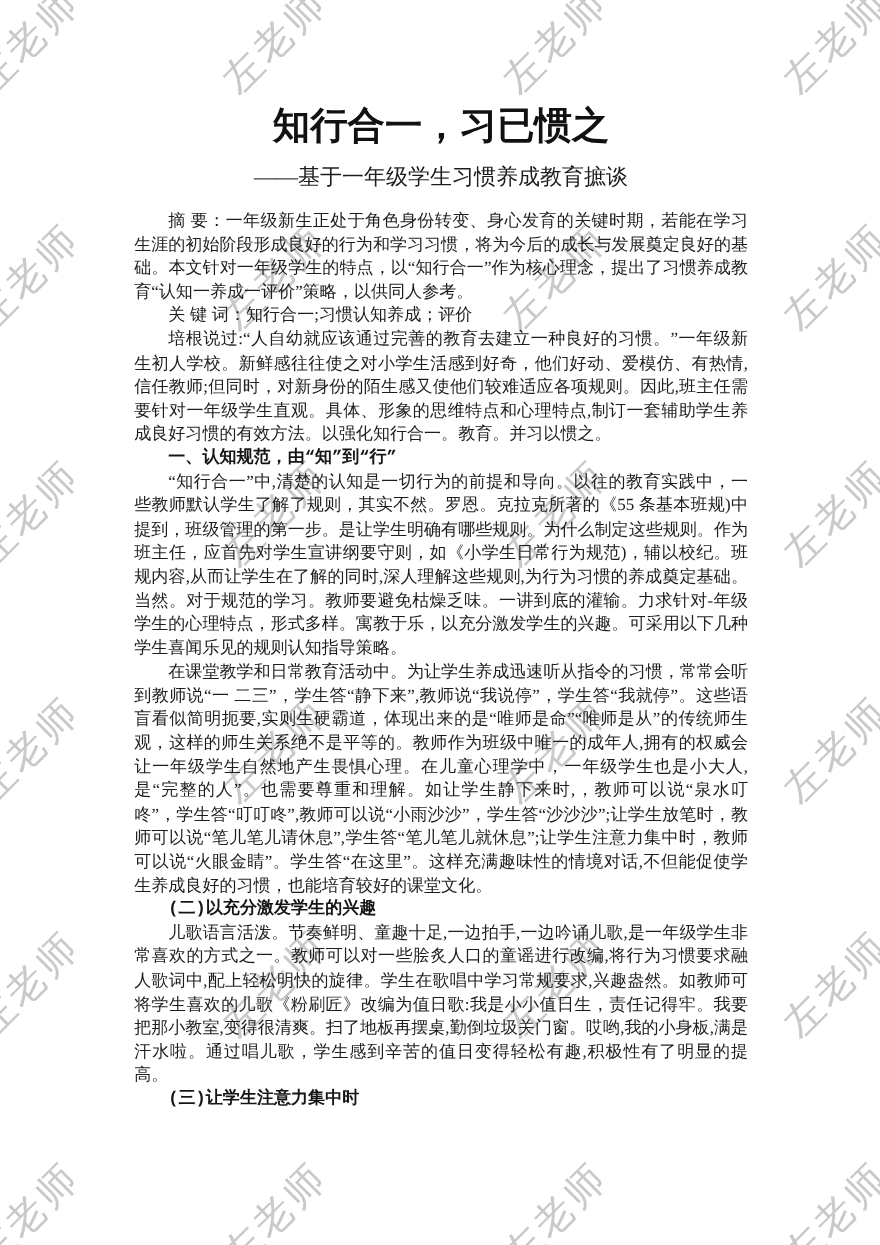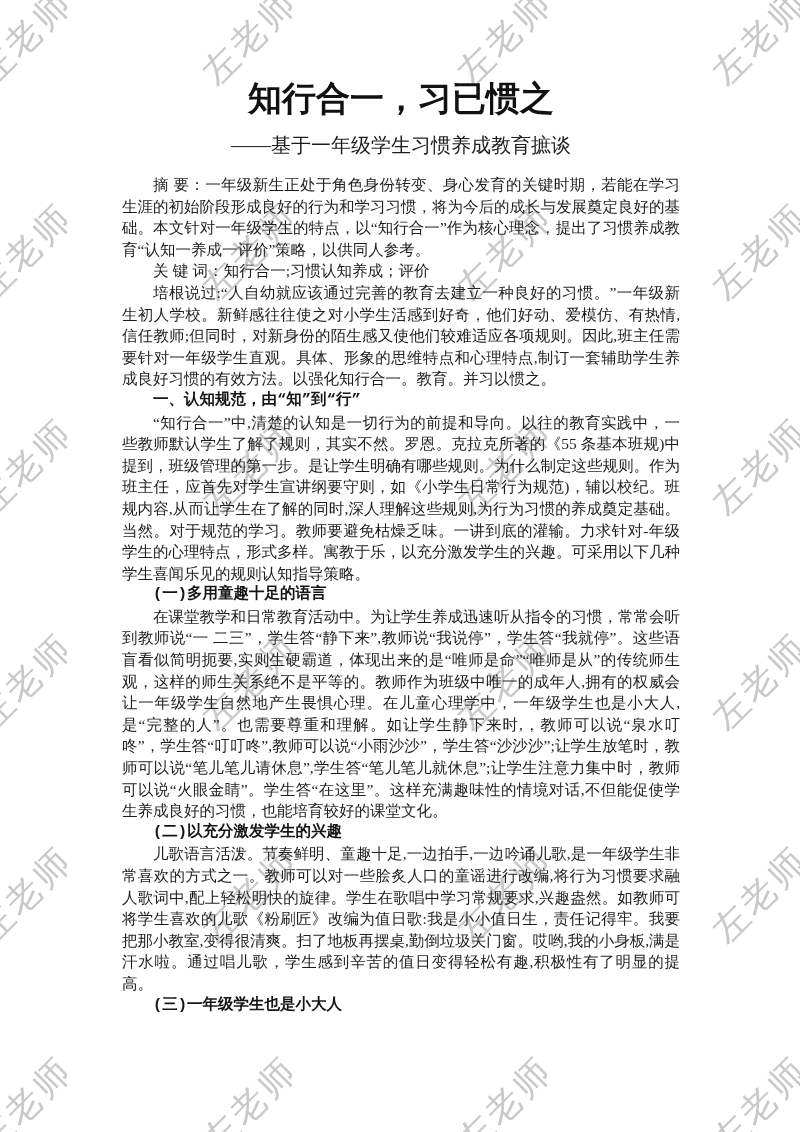--- a/index.html
+++ b/index.html
@@ -27,21 +27,21 @@
     font-size: 36px;
     letter-spacing: 3px;
     white-space: nowrap;
     font-family: "Liberation Serif", "DejaVu Serif", serif;
   }
   
   .content {
     position: absolute;
     z-index: 2;
     left: 122px;
-    top: 76px;
+    top: 92px;
     width: 558px;
   }
   .doc-title {
     text-align: center;
     font-size: 34px;
     font-weight: bold;
     color: #111111;
     line-height: 46px;
     margin: 0;
   }
@@ -109,22 +109,21 @@
     <h1 class="doc-title">知行合一，习已惯之</h1>
     <div class="doc-subtitle">——基于一年级学生习惯养成教育摭谈</div>
 
     <div class="body-text">
       <p><span class="blabel">摘 要：</span><span>一年级新生正处于角色身份转变、身心发育的关键时期，若能在学习生涯的初始阶段形成良好的行为和学习习惯，将为今后的成长与发展奠定良好的基础。本文针对一年级学生的特点，以“知行合一”作为核心理念，提出了习惯养成教育“认知一养成一评价”策略，以供同人参考。</span></p>
       <p><span class="blabel">关 键 词：</span><span>知行合一;习惯认知养成；评价</span></p>
       <div id="body-sections">
           <p>培根说过:“人自幼就应该通过完善的教育去建立一种良好的习惯。”一年级新生初人学校。新鲜感往往使之对小学生活感到好奇，他们好动、爱模仿、有热情,信任教师;但同时，对新身份的陌生感又使他们较难适应各项规则。因此,班主任需要针对一年级学生直观。具体、形象的思维特点和心理特点,制订一套辅助学生养成良好习惯的有效方法。以强化知行合一。教育。并习以惯之。</p>
           <p class="sec-heading">一、认知规范，由“知”到“行”</p>
           <p>“知行合一”中,清楚的认知是一切行为的前提和导向。以往的教育实践中，一些教师默认学生了解了规则，其实不然。罗恩。克拉克所著的《55 条基本班规)中提到，班级管理的第一步。是让学生明确有哪些规则。为什么制定这些规则。作为班主任，应首先对学生宣讲纲要守则，如《小学生日常行为规范)，辅以校纪。班规内容,从而让学生在了解的同时,深人理解这些规则,为行为习惯的养成奠定基础。当然。对于规范的学习。教师要避免枯燥乏味。一讲到底的灌输。力求针对-年级学生的心理特点，形式多样。寓教于乐，以充分激发学生的兴趣。可采用以下几种学生喜闻乐见的规则认知指导策略。</p>
-          <p class="sec-heading">(一)多用童趣十足的语言</p>
           <p>在课堂教学和日常教育活动中。为让学生养成迅速听从指令的习惯，常常会听到教师说“一 二三”，学生答“静下来”,教师说“我说停”，学生答“我就停”。这些语盲看似简明扼要,实则生硬霸道，体现出来的是“唯师是命”“唯师是从”的传统师生观，这样的师生关系绝不是平等的。教师作为班级中唯一的成年人,拥有的权威会让一年级学生自然地产生畏惧心理。在儿童心理学中，一年级学生也是小大人,是“完整的人”。也需要尊重和理解。如让学生静下来时,，教师可以说“泉水叮咚”，学生答“叮叮咚”,教师可以说“小雨沙沙”，学生答“沙沙沙”;让学生放笔时，教师可以说“笔儿笔儿请休息”,学生答“笔儿笔儿就休息”;让学生注意力集中时，教师可以说“火眼金睛”。学生答“在这里”。这样充满趣味性的情境对话,不但能促使学生养成良好的习惯，也能培育较好的课堂文化。</p>
           <p class="sec-heading">(二)以充分激发学生的兴趣</p>
           <p>儿歌语言活泼。节奏鲜明、童趣十足,一边拍手,一边吟诵儿歌,是一年级学生非常喜欢的方式之一。教师可以对一些脍炙人口的童谣进行改编,将行为习惯要求融人歌词中,配上轻松明快的旋律。学生在歌唱中学习常规要求,兴趣盎然。如教师可将学生喜欢的儿歌《粉刷匠》改编为值日歌:我是小小值日生，责任记得牢。我要把那小教室,变得很清爽。扫了地板再摆桌,勤倒垃圾关门窗。哎哟,我的小身板,满是汗水啦。通过唱儿歌，学生感到辛苦的值日变得轻松有趣,积极性有了明显的提高。</p>
-          <p class="sec-heading">(三)一年级学生也是小大人</p>
+          <p class="sec-heading">(三)让学生注意力集中时</p>
         </div>
     </div>
   </div>
 
 </div>
 
 </body></html>

